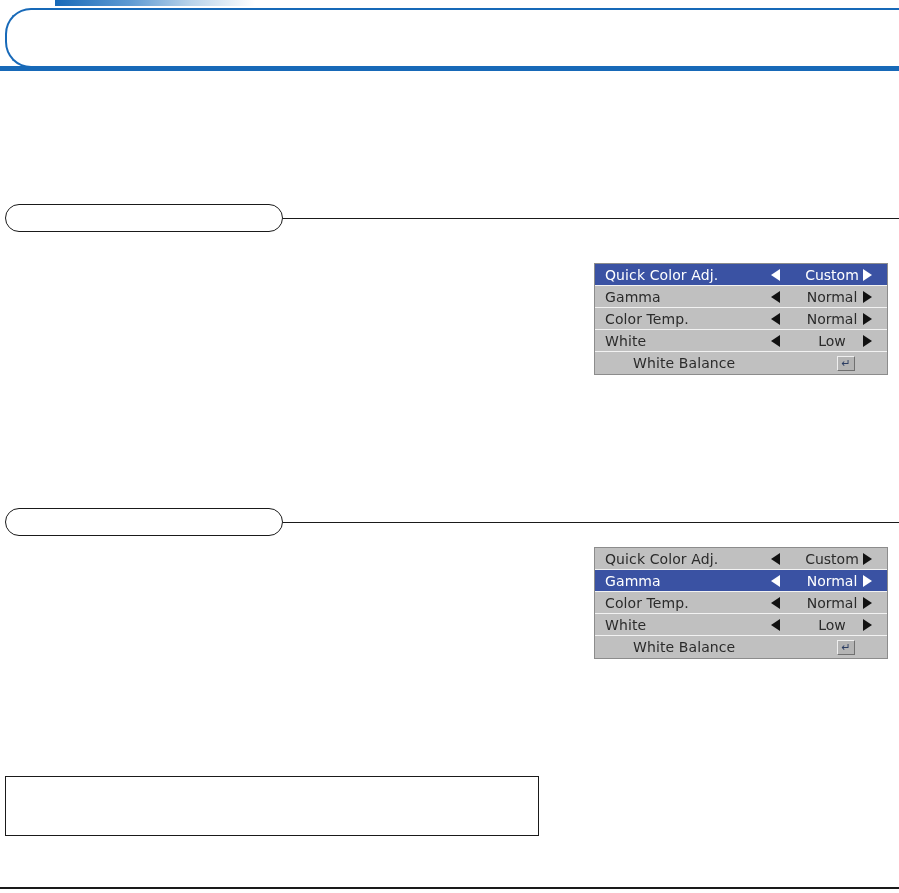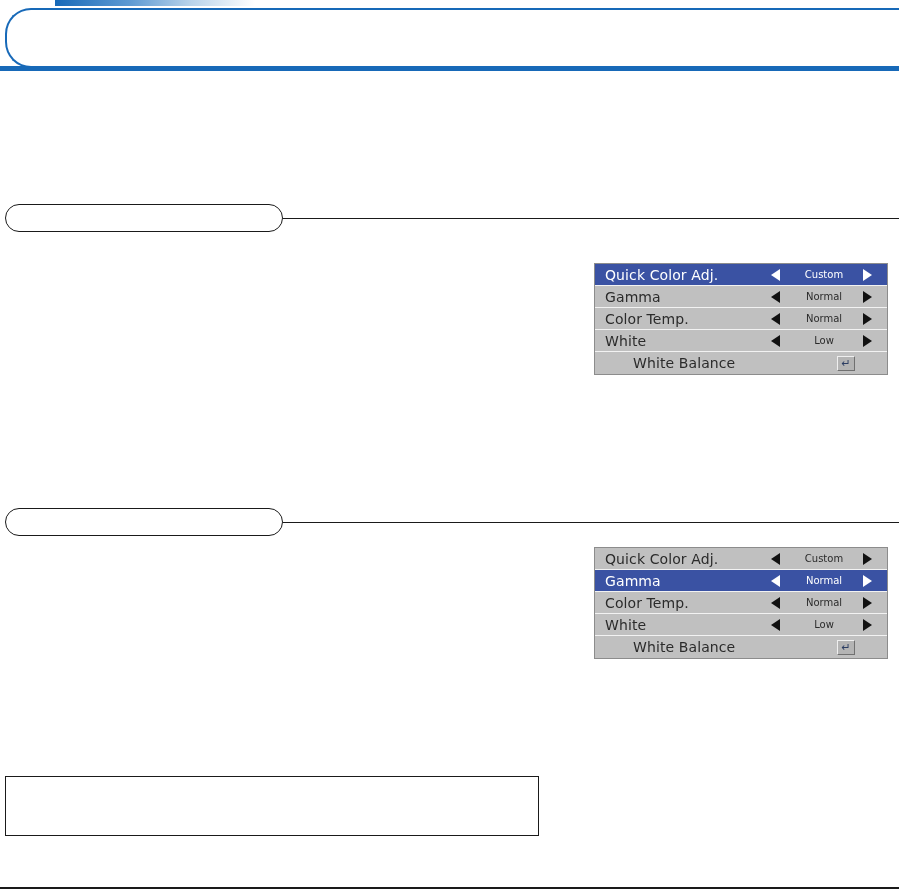--- a/index.html
+++ b/index.html
@@ -148,24 +148,24 @@
     left: 268px;
     width: 0; height: 0;
     border-top: 6px solid transparent;
     border-bottom: 6px solid transparent;
     border-left: 9px solid #111111;
   }
   .osd-row.selected .osd-arrow-right { border-left-color: #ffffff; }
 
   .osd-value {
     position: absolute;
-    left: 196px;
+    left: 204px;
     width: 66px;
     text-align: center;
-    font-size: 10px;
+    font-size: 14px;
     color: #2b2b2b;
     white-space: nowrap;
   }
   .osd-row.selected .osd-value { color: #ffffff; }
 
   .osd-enter {
     position: absolute;
     left: 214px;
     width: 18px;
     height: 15px;

